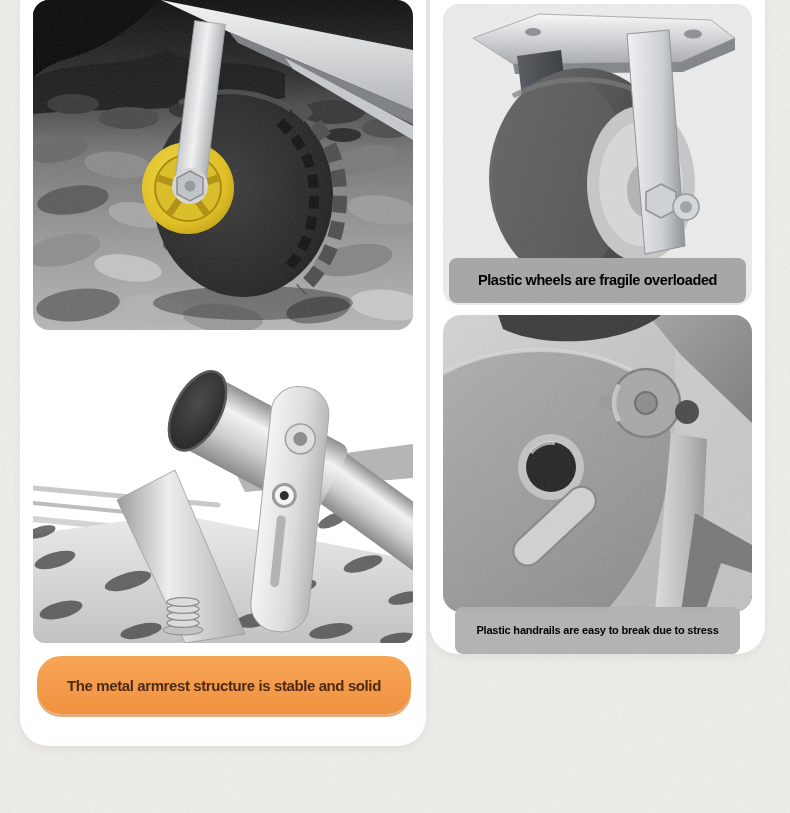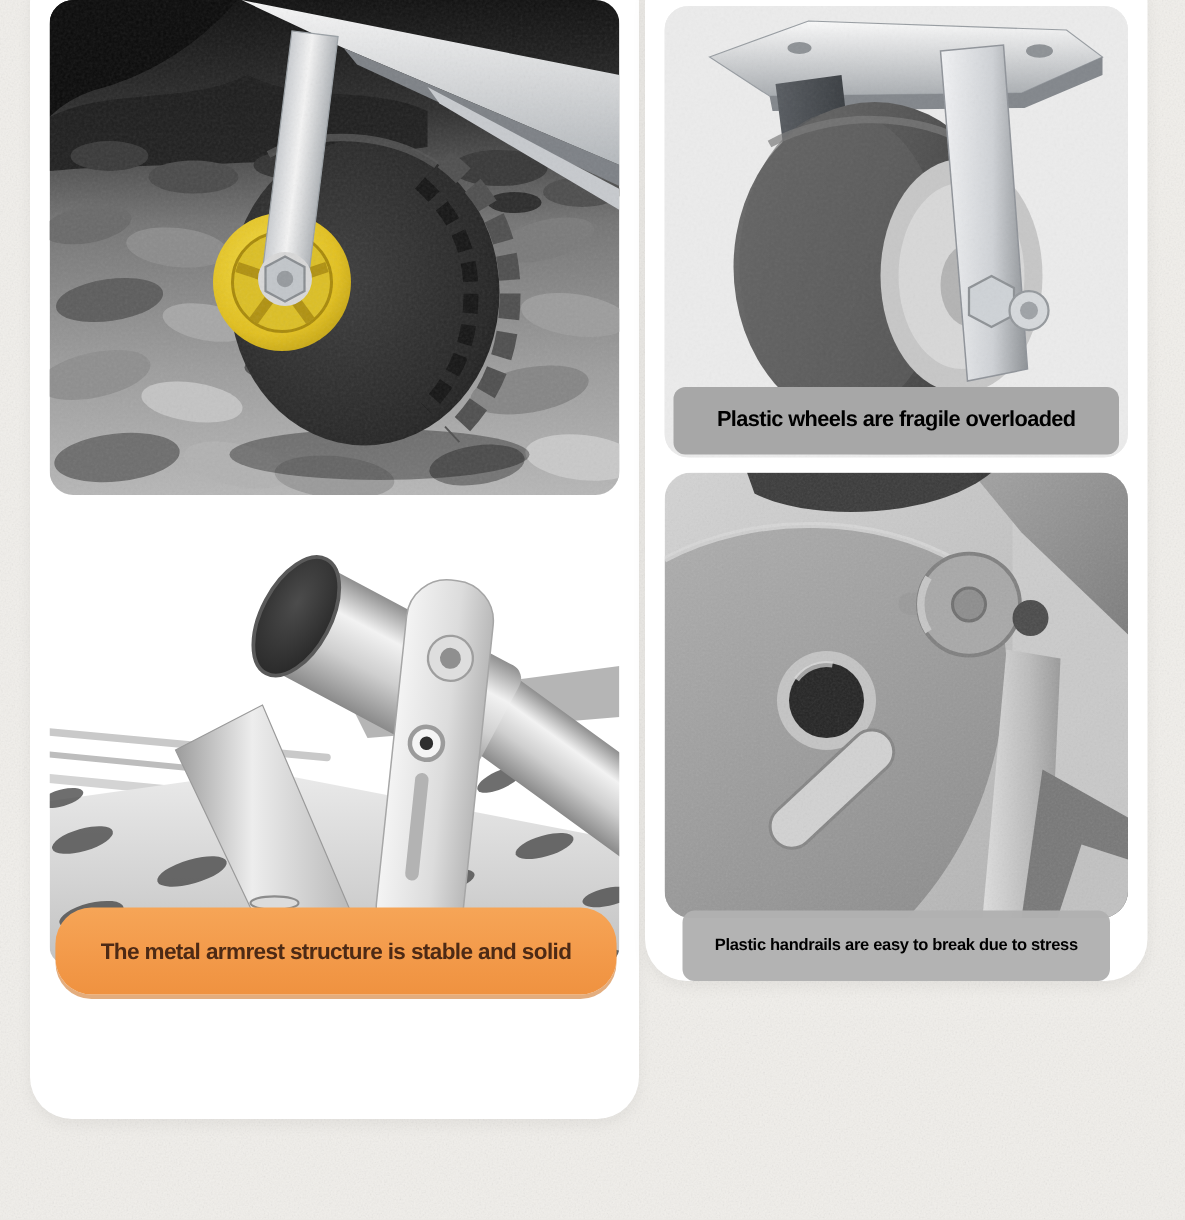--- a/index.html
+++ b/index.html
@@ -22,21 +22,21 @@
     position:absolute;display:flex;align-items:center;justify-content:center;
     text-align:center;font-weight:bold;white-space:nowrap;line-height:1;
   }
   .banner.orange{
     background:linear-gradient(180deg,#f6a557 0%,#f39a4a 55%,#ef9240 100%);
     color:#4d2a15;border-radius:24px;
     box-shadow:0 3px 0 rgba(208,118,40,.6);
   }
   .banner.gray{color:#000000;border-radius:8px;}
   .banner1{left:37px;top:287px;width:374px;height:58px;font-size:16px;letter-spacing:-0.4px;}
-  .banner2{left:37px;top:605px;width:374px;height:58px;font-size:15px;letter-spacing:-0.4px;text-align:center;}
+  .banner2{left:37px;top:656px;width:374px;height:58px;font-size:15px;letter-spacing:-0.4px;text-align:center;}
   .banner3{left:449px;top:258px;width:297px;height:45px;background:#a7a7a7;font-size:14.5px;letter-spacing:-0.4px;}
   .banner4{left:455px;top:563px;width:285px;height:47px;background:rgba(177,177,177,.97);font-size:11px;letter-spacing:-0.2px;margin-top:44px;}
 </style>
 </head>
 <body>
 
 <div id="canvas">
 
   <svg class="page-noise" xmlns="http://www.w3.org/2000/svg">
     <filter id="pgGrain">

